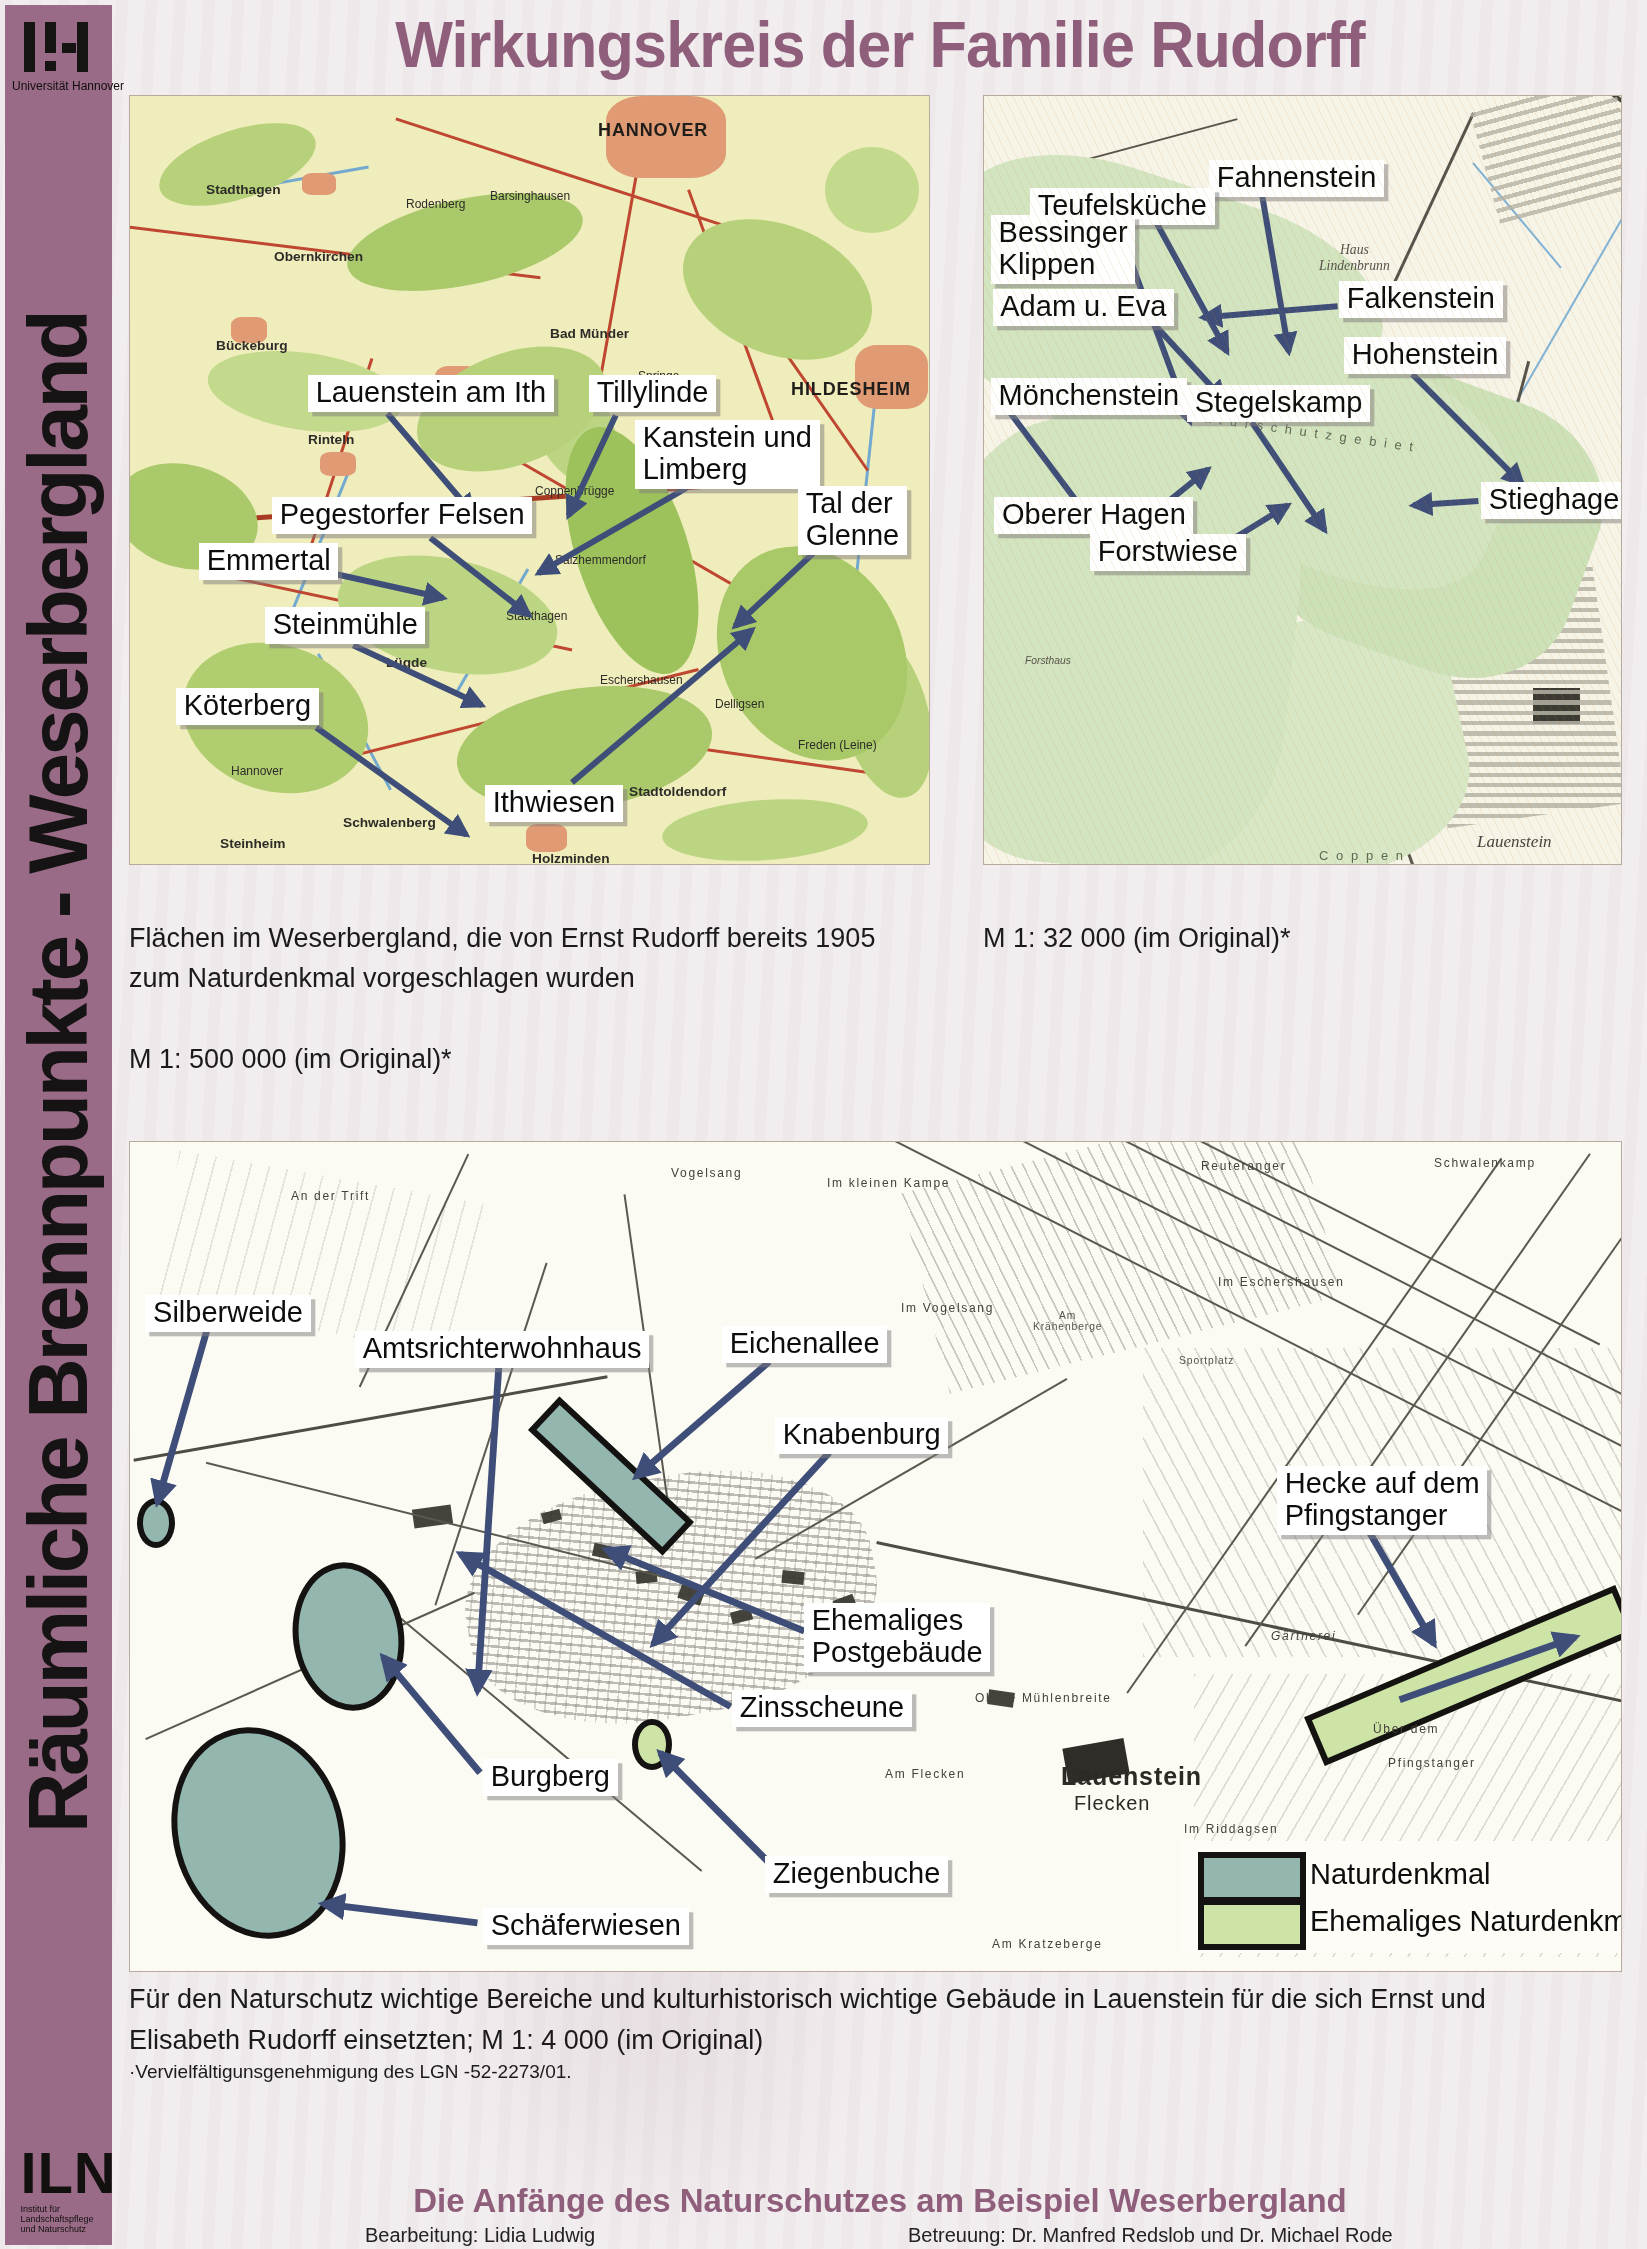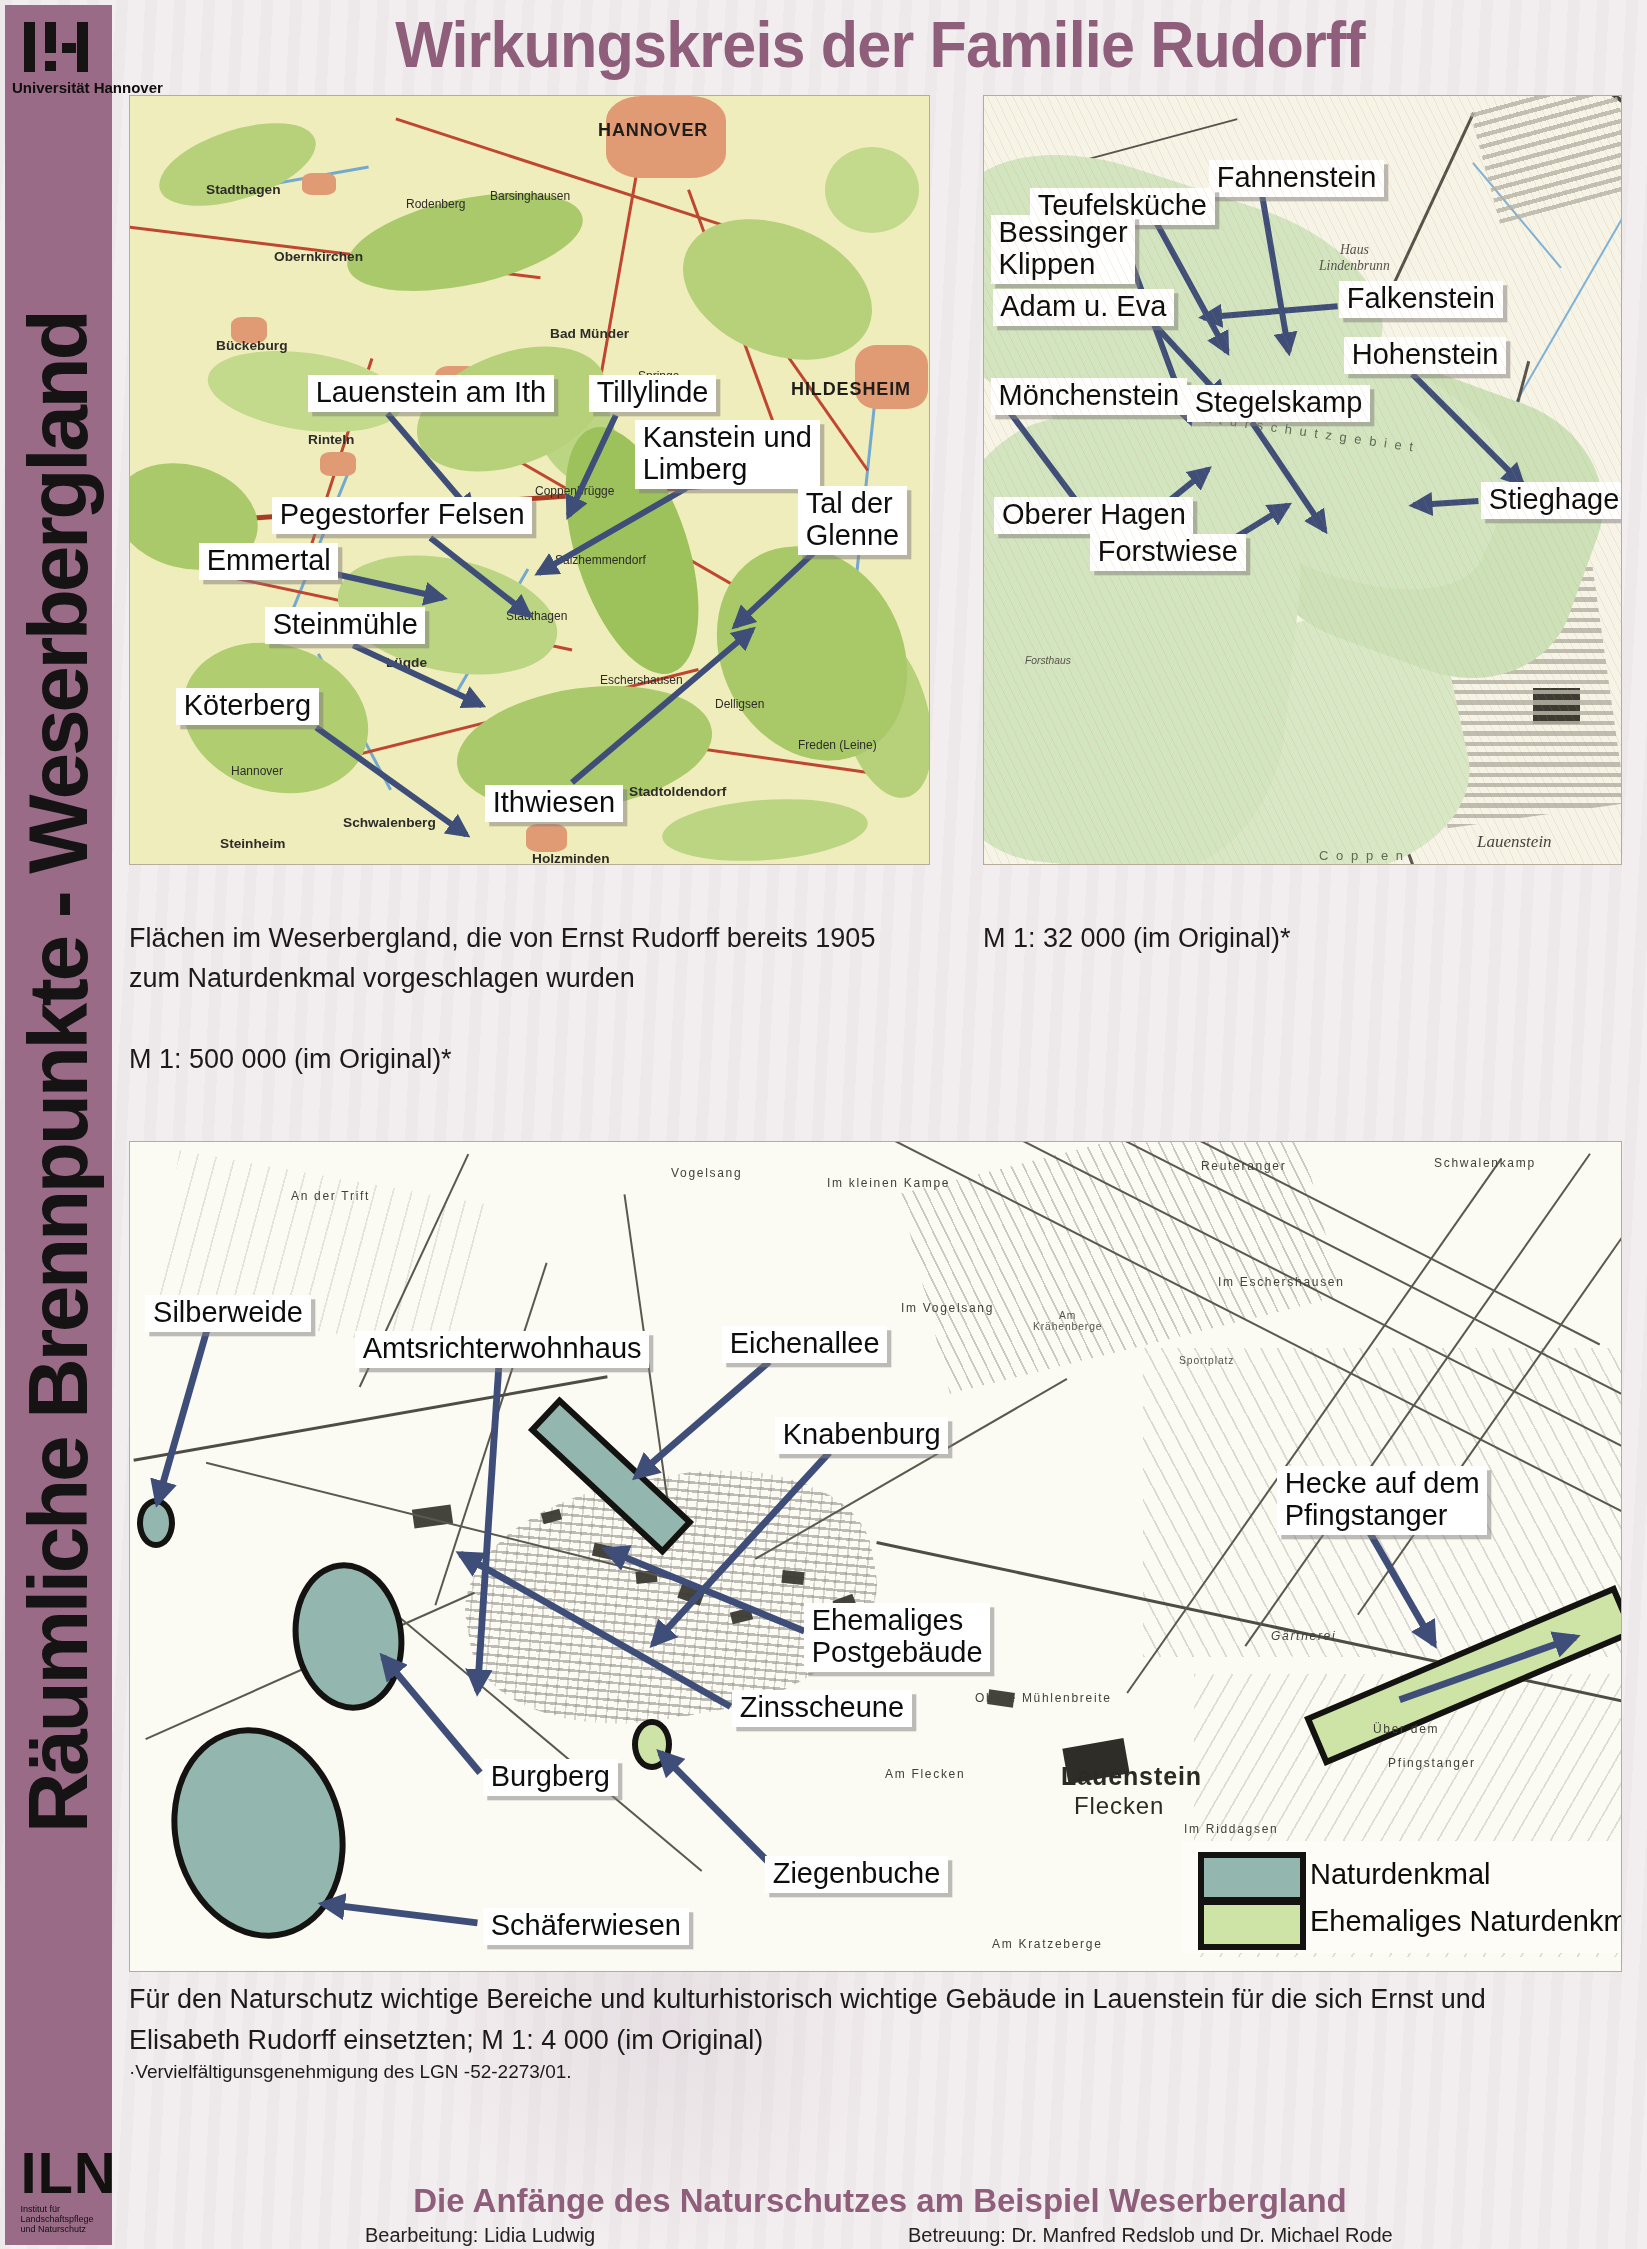--- a/index.html
+++ b/index.html
@@ -8,21 +8,21 @@
   #poster::before{content:"";position:absolute;inset:0;pointer-events:none;
     background:
       radial-gradient(ellipse 360px 223px at 78% 28%, rgba(205,190,198,.35), transparent 70%),
       radial-gradient(ellipse 446px 257px at 60% 64%, rgba(205,190,198,.30), transparent 70%),
       radial-gradient(ellipse 326px 326px at 40% 90%, rgba(205,190,198,.28), transparent 70%),
       repeating-linear-gradient(93deg, rgba(120,100,110,.035) 0 12px, transparent 12px 29px);}
   
   #sidebar{position:absolute;left:5.1px;top:5.1px;width:107px;height:2240px;background:#9a6b86;}
   .unilogo{position:absolute;left:19px;top:17px;width:77px;height:51px;}
   .unilogo i{position:absolute;background:#161413;}
-  .uni-label{position:absolute;left:6.9px;top:74px;width:96px;font-size:15px;font-weight:bold;color:#100e0e;white-space:nowrap;}
+  .uni-label{position:absolute;left:6.9px;top:74px;width:96px;font-size:12px;font-weight:normal;color:#100e0e;white-space:nowrap;}
   .vtext{position:absolute;left:0;top:137px;width:107px;height:1862px;
     writing-mode:vertical-rl;transform:rotate(180deg);
     font-weight:bold;font-size:84px;letter-spacing:-3.4px;line-height:107px;color:#151313;
     text-align:center;white-space:nowrap;}
   .ilnlogo{position:absolute;left:15.4px;bottom:39px;font-weight:900;font-size:58px;letter-spacing:0.9px;color:#121110;}
   .iln-caption{position:absolute;left:15.4px;bottom:10.3px;width:90px;font-size:9px;line-height:1.15;color:#121110;white-space:pre-line;}
   
   .title{position:absolute;left:112px;top:6.9px;width:1536px;text-align:center;
     font-size:65px;font-weight:bold;color:#8e5e7b;transform:scaleX(.94);letter-spacing:-0.9px;}
   
@@ -41,21 +41,21 @@
   .p-town{font-weight:bold;font-size:13.7px;}
   .p-sm{font-size:12px;}
   .p-ital{font-style:italic;font-family:"Liberation Serif",serif;color:#55524a;}
   .p-spread{letter-spacing:7.7px;color:#5c6a54;font-size:13px;}
   .p-tiny{font-size:10.3px;font-style:italic;color:#55524a;}
   .p-lauen{font-size:17px;font-style:italic;font-family:"Liberation Serif",serif;color:#46443e;}
   .bm-sm{font-size:12px;letter-spacing:1.7px;color:#43413a;}
   .bm-xs{font-size:10.3px;letter-spacing:0.9px;color:#55524a;}
   .bm-ital{font-style:italic;}
   .bm-big{font-size:25px;font-weight:bold;letter-spacing:0.9px;color:#2c2a25;}
-  .bm-md{font-size:24px;letter-spacing:0.9px;color:#2c2a25;}
+  .bm-md{font-size:20px;letter-spacing:0.9px;color:#2c2a25;}
   
   .nd,.end{position:absolute;border:6px solid #141311;}
   .nd{background:#93b7ae;}
   .end{background:#cde4a6;}
   .shape-ellipse{border-radius:50%;}
   
   .legendbox{position:absolute;background:#fdfcf7;}
   .legend-swatch{position:absolute;width:96px;height:39px;border:6.9px solid #141311;}
   .legend-label{position:absolute;font-size:29px;color:#0d0d0d;white-space:nowrap;}
   

